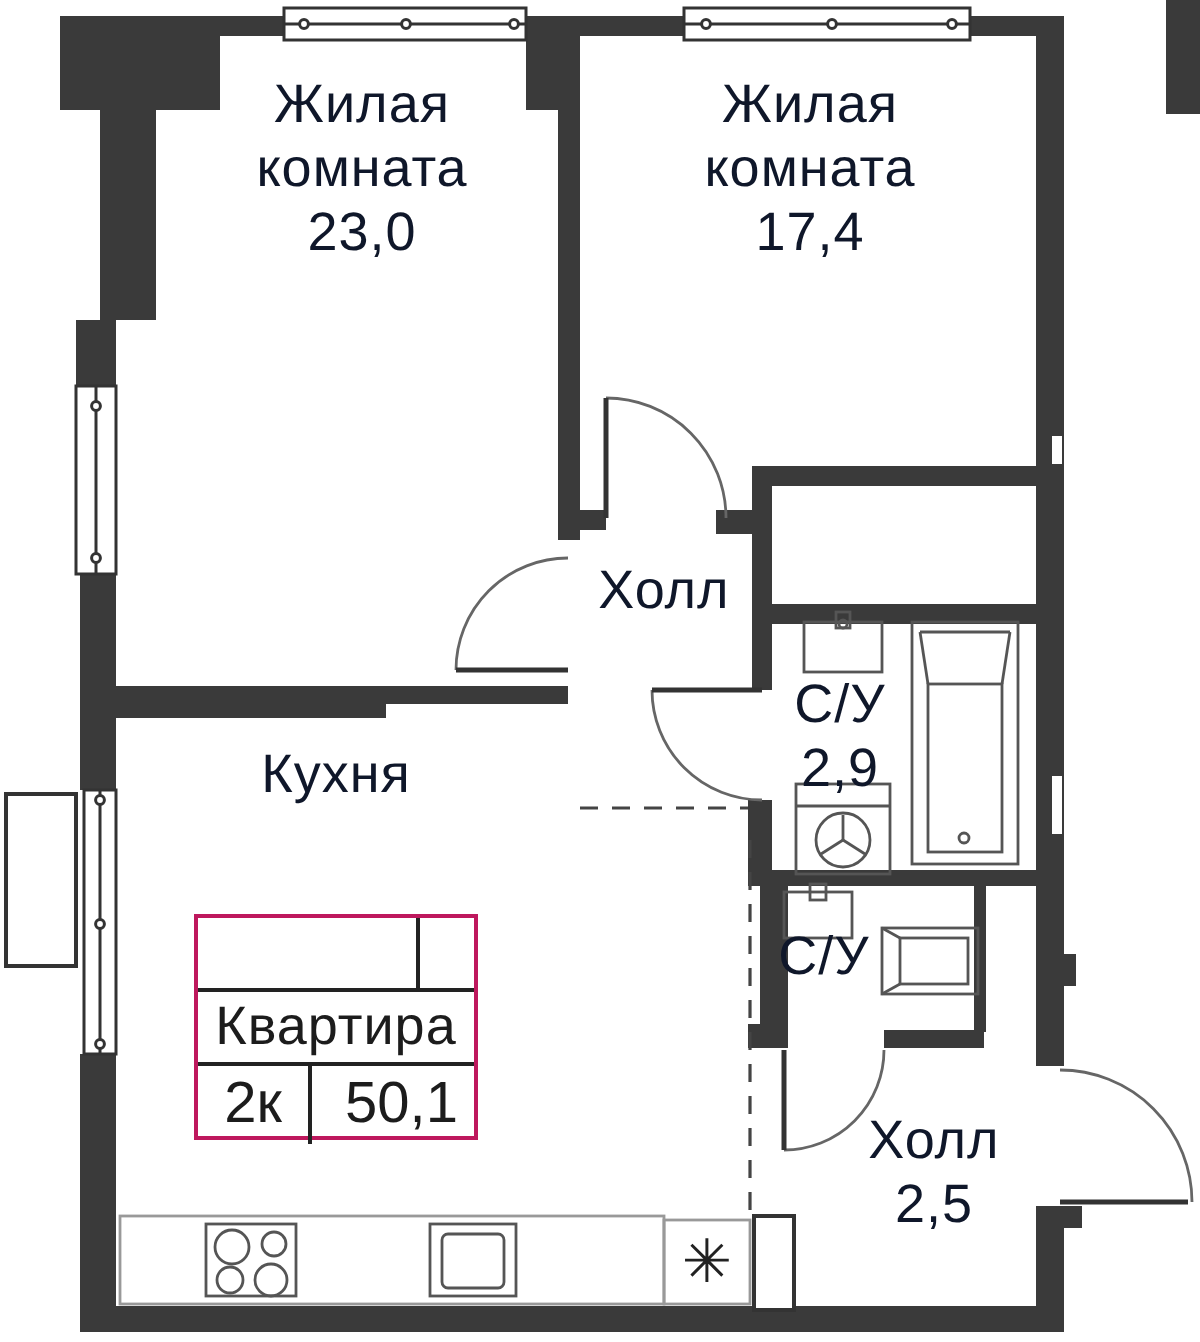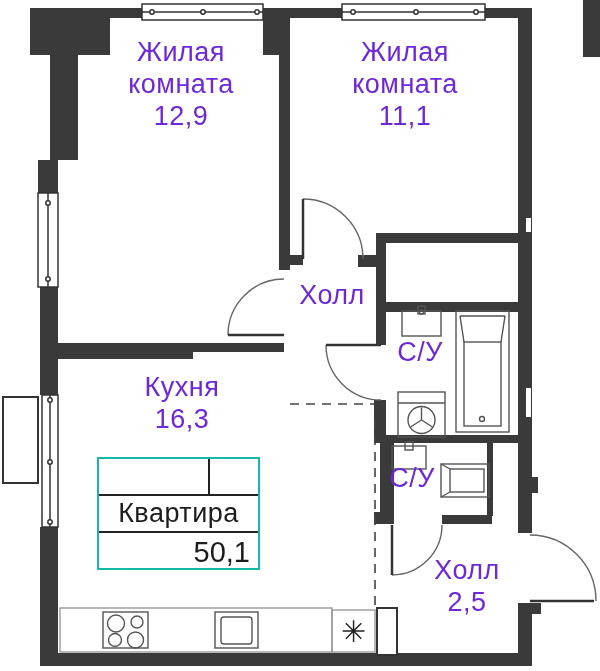--- a/index.html
+++ b/index.html
@@ -1,25 +1,25 @@
 <!DOCTYPE html>
 <html><head>
 <meta charset="utf-8">
 <style>
   html,body{margin:0;padding:0;background:#fff;}
   .plan{position:relative;width:600px;height:671px;background:#fff;overflow:hidden;
         font-family:"Liberation Sans",sans-serif;color:#1c1c1c;}
   .plan svg{position:absolute;left:0;top:0;}
   .lbl{position:absolute;text-align:center;font-size:27px;line-height:32px;
-       letter-spacing:.5px;color:#6d28d9;}
+       letter-spacing:.5px;color:#0f172a;}
   .lbl .nm{white-space:pre-line;}
   .washer-box{position:absolute;left:332px;top:610px;width:43px;height:42px;
       display:flex;align-items:center;justify-content:center;font-size:30px;color:#222;}
-  .stamp{position:absolute;left:97px;top:457px;width:163px;height:113px;
-         border:2px solid #14b8a6;box-sizing:border-box;background:#fff;}
+  .stamp{position:absolute;left:97px;top:457px;width:142px;height:113px;
+         border:2px solid #be185d;box-sizing:border-box;background:#fff;}
   .stamp .r1{height:35px;border-bottom:2px solid #222;display:flex;}
   .stamp .r1 .c1{width:109px;border-right:2px solid #222;}
   .stamp .r1 .c2{flex:1;}
   .stamp .r2{height:35px;border-bottom:2px solid #222;display:flex;
              align-items:center;justify-content:center;font-size:27px;letter-spacing:.5px;}
   .stamp .r3{height:39px;display:flex;font-size:29px;}
   .stamp .r3 .c1{width:55px;border-right:2px solid #222;display:flex;
                  align-items:center;justify-content:center;}
   .stamp .r3 .c2{flex:1;display:flex;align-items:center;justify-content:flex-end;
                  padding-right:8px;box-sizing:border-box;}
@@ -166,57 +166,58 @@
       <rect x="450" y="469" width="34" height="23"></rect>
       <line x1="441" y1="464" x2="450" y2="469"></line>
       <line x1="441" y1="497" x2="450" y2="492"></line>
     </g>
   </g>
 </svg>
 
 <div class="lbl" style="left:91px;top:36px;width:180px;">
   <div class="nm">Жилая
 комната</div>
-  <div class="ar">12,9</div>
+  <div class="ar">23,0</div>
 </div>
 
 <div class="lbl" style="left:315px;top:36px;width:180px;">
   <div class="nm">Жилая
 комната</div>
-  <div class="ar">11,1</div>
+  <div class="ar">17,4</div>
 </div>
 
 <div class="lbl" style="left:282px;top:279px;width:100px;">
   <div class="nm">Холл</div>
 </div>
 
 <div class="lbl" style="left:380px;top:336px;width:80px;">
   <div class="nm">С/У</div>
-</div>
-
-<div class="lbl" style="left:122px;top:371px;width:120px;">
+  <div class="ar">2,9</div>
+</div>
+
+<div class="lbl" style="left:108px;top:371px;width:120px;">
   <div class="nm">Кухня</div>
-  <div class="ar">16,3</div>
 </div>
 
 <div class="lbl" style="left:372px;top:462px;width:80px;">
   <div class="nm">С/У</div>
 </div>
 
 <div class="lbl" style="left:417px;top:554px;width:100px;">
   <div class="nm">Холл</div>
   <div class="ar">2,5</div>
 </div>
 
 <div class="washer-box">✳</div>
 
 <div class="stamp">
   <div class="r1">
     <div class="c1"></div>
     <div class="c2"></div>
   </div>
   <div class="r2">Квартира</div>
   <div class="r3">
+    <div class="c1">2к</div>
     <div class="c2">50,1</div>
   </div>
 </div>
 
 </div>
 
 </body></html>

